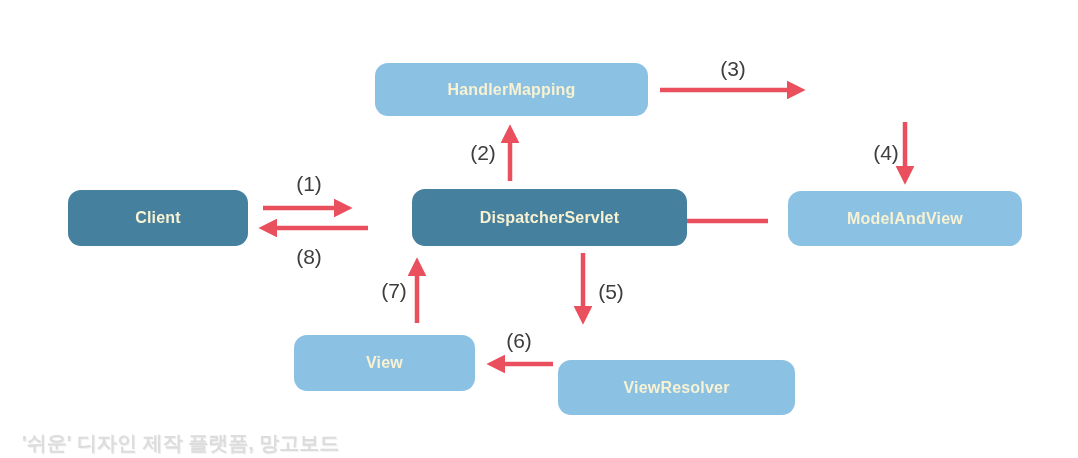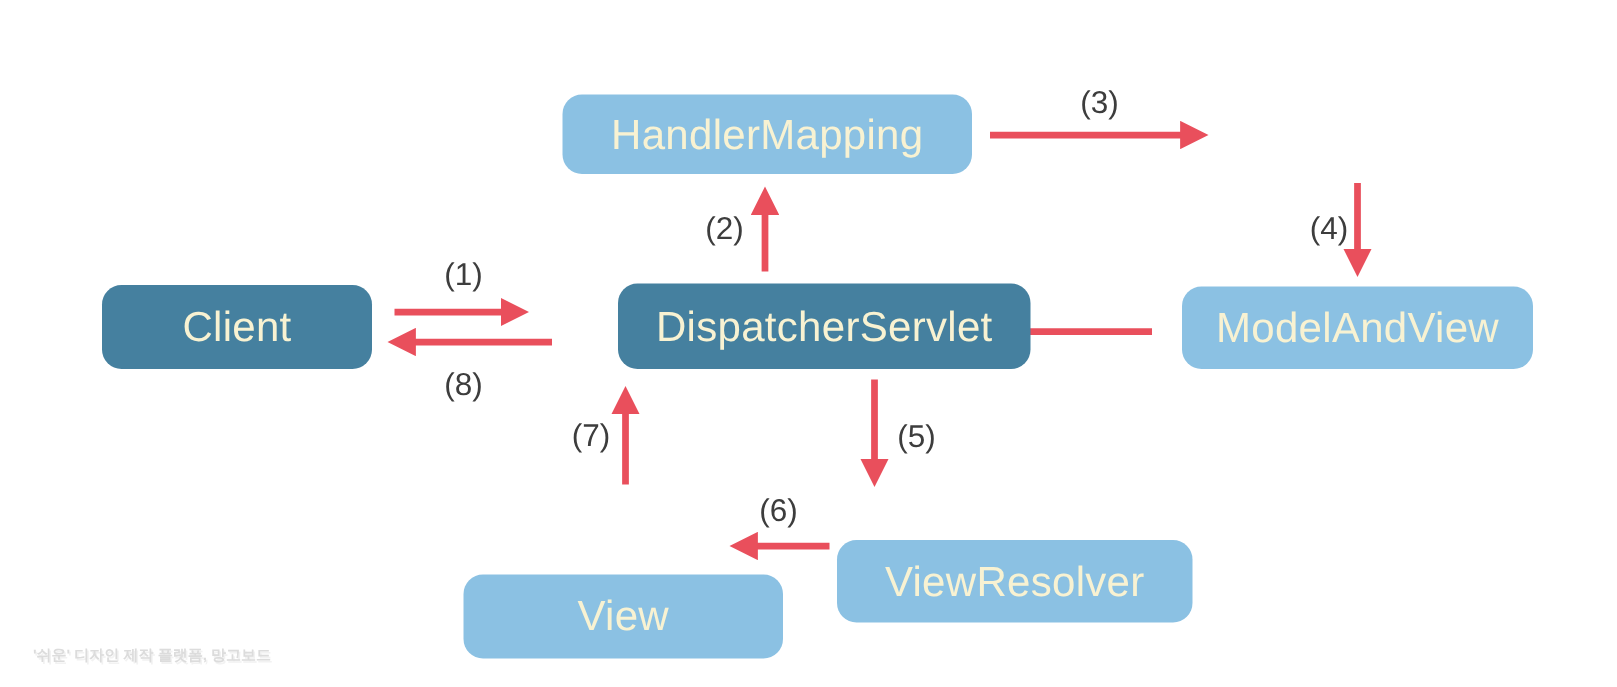--- a/index.html
+++ b/index.html
@@ -11,39 +11,39 @@
     overflow: hidden;
     font-family: "Liberation Sans", "DejaVu Sans", sans-serif;
   }
   .arrow-layer { position: absolute; left: 0; top: 0; }
   .node {
     position: absolute;
     border-radius: 13px;
     display: flex;
     align-items: center;
     justify-content: center;
-    font-weight: normal;
-    font-size: 28px;
+    font-weight: bold;
+    font-size: 16px;
     letter-spacing: 0.2px;
     color: #f8f2d2;
     text-align: center;
   }
   .node.dark  { background: #45809f; }
   .node.light { background: #8bc1e3; }
   .arrow-label {
     position: absolute;
     transform: translate(-50%, -50%);
     font-size: 21px;
     color: #3d3d3d;
     white-space: nowrap;
   }
   .footer-text {
     position: absolute;
     top: 430px;
-    font-size: 10px;
+    font-size: 20px;
     font-weight: bold;
     color: #dcdcdc;
     text-shadow: 1px 1px 0 #f2f2f2;
     white-space: nowrap;
   }
   .footer-left  { left: 22px; }
   .footer-right { right: 16px; }
 </style>
 </head>
 <body>
@@ -66,21 +66,21 @@
       <line x1="553" y1="364" x2="503" y2="364" marker-end="url(#ah)"></line>
       <line x1="417" y1="323" x2="417" y2="274" marker-end="url(#ah)"></line>
       <line x1="368" y1="228" x2="275" y2="228" marker-end="url(#ah)"></line>
     </g>
   </svg>
 
   <div class="node light" style="left:375px; top:63px;  width:273px; height:53px;">HandlerMapping</div>
   <div class="node dark" style="left:68px;  top:190px; width:180px; height:56px;">Client</div>
   <div class="node dark" style="left:370px; top:189px; width:275px; height:57px;margin-left:42px;">DispatcherServlet</div>
   <div class="node light" style="left:788px; top:191px; width:234px; height:55px;">ModelAndView</div>
-  <div class="node light" style="left:309px; top:335px; width:213px; height:56px;margin-top:48px;">View</div>
+  <div class="node light" style="left:294px; top:335px; width:181px; height:56px;">View</div>
   <div class="node light" style="left:558px; top:336px; width:237px; height:55px;margin-top:24px;">ViewResolver</div>
 
   <span class="arrow-label" style="left:309px; top:184px;">(1)</span>
   <span class="arrow-label" style="left:483px; top:153px;">(2)</span>
   <span class="arrow-label" style="left:733px; top:69px;">(3)</span>
   <span class="arrow-label" style="left:886px; top:153px;">(4)</span>
   <span class="arrow-label" style="left:611px; top:292px;">(5)</span>
   <span class="arrow-label" style="left:519px; top:341px;">(6)</span>
   <span class="arrow-label" style="left:394px; top:291px;">(7)</span>
   <span class="arrow-label" style="left:309px; top:257px;">(8)</span>

